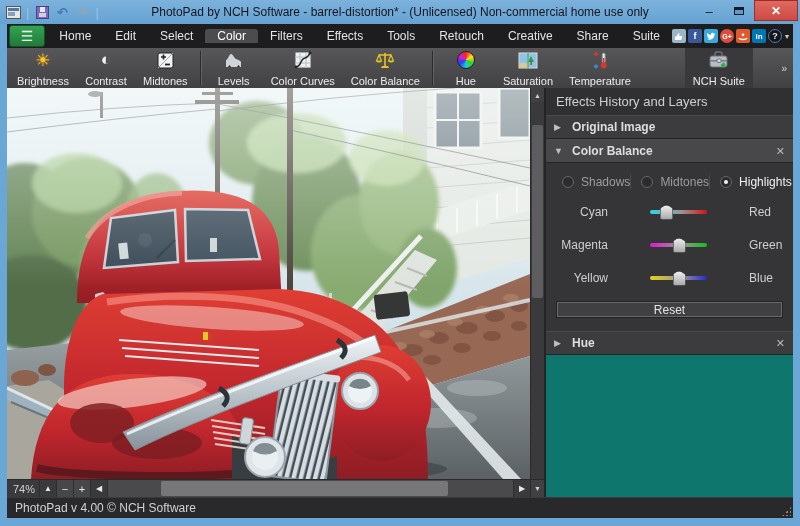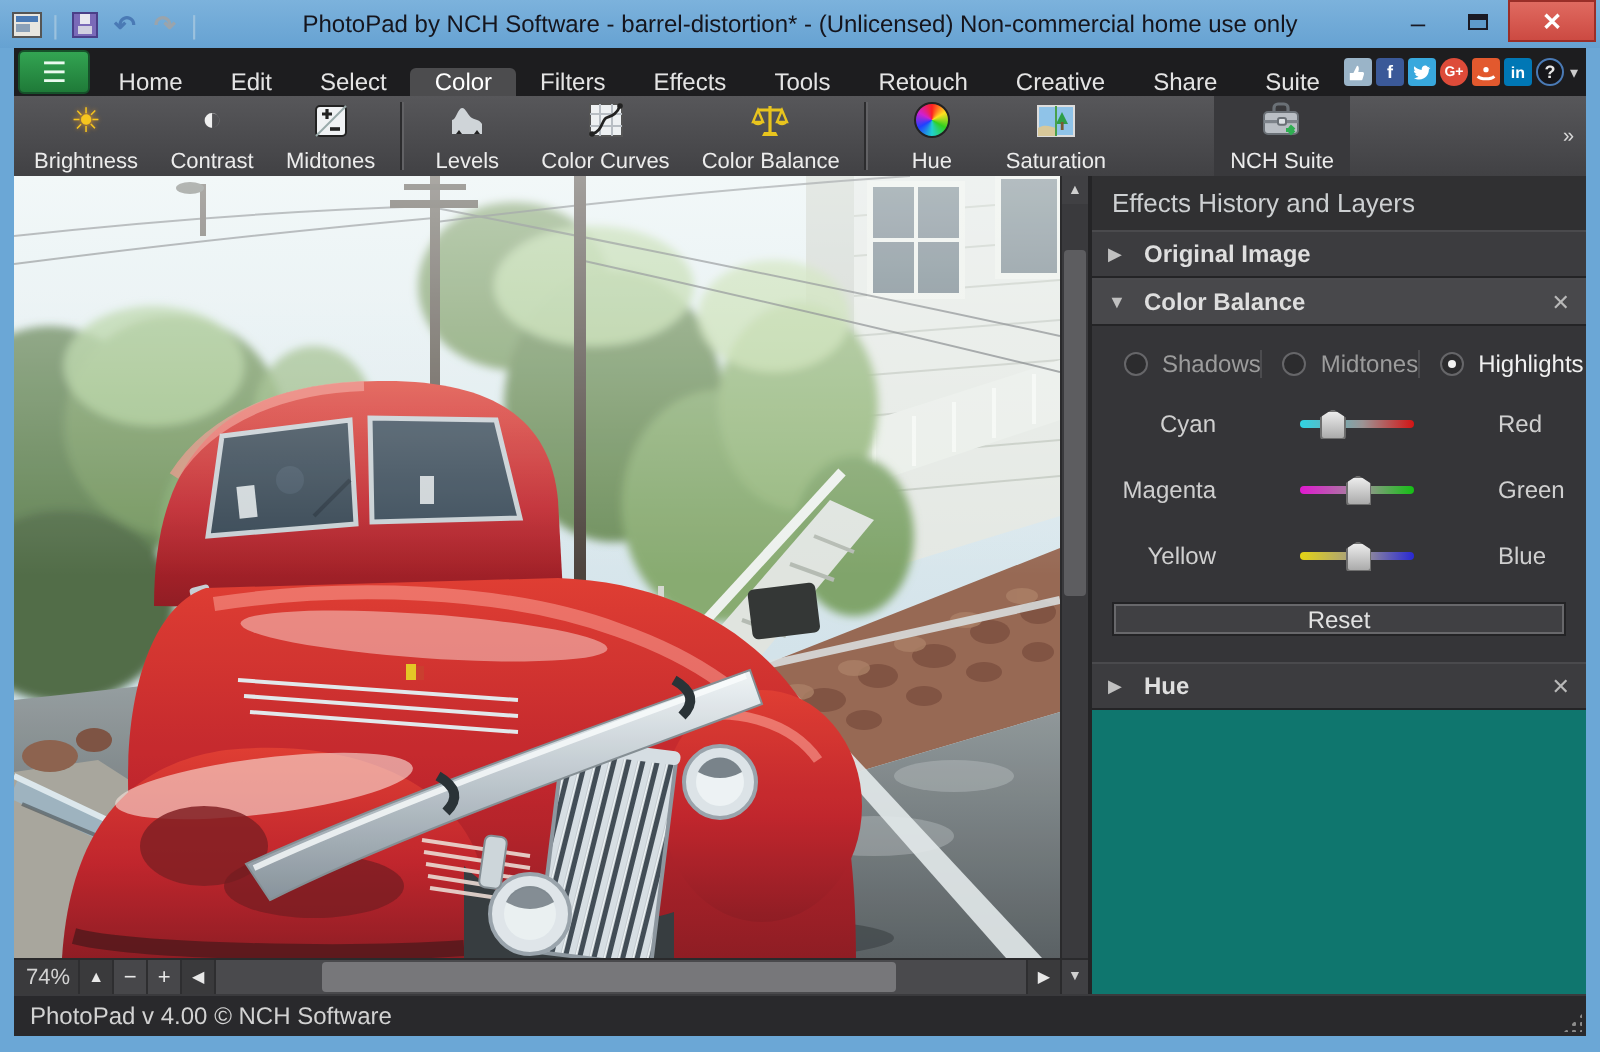--- a/index.html
+++ b/index.html
@@ -29,21 +29,21 @@
                color:#fff; font-size:12px; font-weight:bold; display:flex; align-items:center; justify-content:center; }
 
   
   .inner { position:absolute; top:24px; left:7px; right:7px; bottom:8px; background:#2e2e30;
            display:flex; flex-direction:column; box-shadow:0 0 0 1px #3a668c inset; }
 
   
   .menubar { height:24px; background:#1d1d1f; display:flex; align-items:stretch; position:relative; }
   .hamburger { width:38px; margin:1px 2px; background:linear-gradient(#33a452,#1f7a38); border:1px solid #16512a;
                border-radius:3px; color:#eafaef; display:flex; align-items:center; justify-content:center; font-size:14px; }
-  .tabs { display:flex; align-items:flex-end; }
+  .tabs { display:flex; align-items:center; }
   .tab { padding:0 12px; display:flex; align-items:center; color:#e4e4e4; font-size:12px; }
   .tab.active { background:#4c4c4e; border-radius:3px 3px 0 0; color:#ffffff; }
   .social { margin-left:auto; display:flex; align-items:center; gap:2px; padding-right:4px; }
   .soc { width:14px; height:14px; border-radius:2px; display:flex; align-items:center; justify-content:center;
          font-size:9px; font-weight:bold; color:#fff; }
   .soc-like { background:#9ab4c8; position:relative; }
   .soc-like svg { display:block; }
   .soc-fb { background:#3b5998; }
   .soc-tw { background:#38a8dd; }
   .soc-gp { background:#dd4b39; border-radius:50%; font-size:7px; }
@@ -250,20 +250,32 @@
         <span class="ticon">
             <svg width="20" height="17" viewBox="0 0 20 17">
               <rect x="1" y="1" width="18" height="15" fill="#8fc3e8" stroke="#ddd"></rect>
               <path d="M1 12c3-2 6-1 9 0v4H1z" fill="#d8c89a"></path>
               <path d="M13 4l3 6h-6z" fill="#2e9e48"></path>
               <rect x="12.4" y="9" width="1.4" height="4" fill="#7a5a32"></rect>
               <path d="M10 1v15" stroke="#4aa04a" stroke-width="1"></path>
             </svg>
           </span>
         <span class="tlabel">Saturation</span>
+      </div>
+      <div class="tool">
+        <span class="ticon">
+            <svg width="18" height="19" viewBox="0 0 18 19">
+              <path d="M5 5V1.5M5 1.5L3 4M5 1.5L7 4" stroke="#d23a2e" stroke-width="1.6"></path>
+              <path d="M5 13.5V17M5 17l-2-2.5M5 17l2-2.5" stroke="#3a8ad2" stroke-width="1.6"></path>
+              <rect x="11.2" y="2" width="3" height="10" rx="1.5" fill="#e8eaec" stroke="#888"></rect>
+              <circle cx="12.7" cy="14.5" r="3" fill="#d23a2e"></circle>
+              <rect x="11.9" y="7" width="1.6" height="6" fill="#d23a2e"></rect>
+            </svg>
+          </span>
+        <span class="tlabel">Temperature</span>
       </div>
       <div class="tool tool-dark" style="margin-left:46px;">
         <span class="ticon">
             <svg width="22" height="18" viewBox="0 0 22 18">
               <rect x="2" y="5" width="17" height="11" rx="2" fill="#b9bec4" stroke="#6a7076"></rect>
               <path d="M7 5V3a2 2 0 0 1 2-2h3a2 2 0 0 1 2 2v2" fill="none" stroke="#6a7076" stroke-width="1.6"></path>
               <rect x="2" y="9" width="17" height="1.6" fill="#7d838a"></rect>
               <rect x="9" y="8" width="4" height="3.4" rx="1" fill="#dde1e5" stroke="#6a7076"></rect>
               <path d="M13 14h4M17 14l-2.2-2M17 14l-2.2 2" stroke="#2fae52" stroke-width="2"></path>
             </svg>

